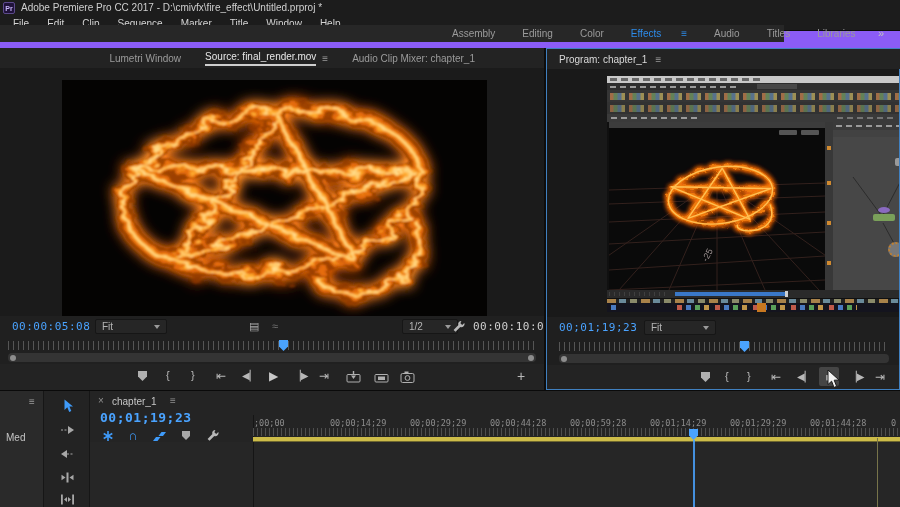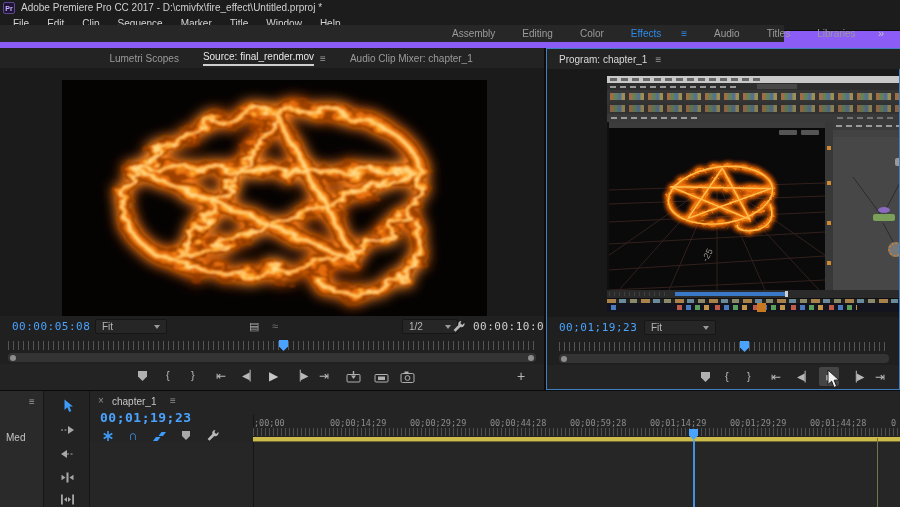--- a/index.html
+++ b/index.html
@@ -61,21 +61,21 @@
       <span class="lbl">Titles</span>
       <span class="lbl">Libraries</span>
     </div>
     <span class="abs" style="left:878px;top:2px;color:#c0c0c0;font-size:11px;">»</span>
   </div>
 
   <div class="abs" style="left:0;top:48px;width:544px;height:342px;background:#202020;">
 
     <div class="abs" style="left:0;top:0;width:544px;height:20px;background:#232323;display:flex;align-items:center;padding-left:8px;">
       <span class="lbl" style="padding:0 12px;margin-top:45px;">Effect Controls</span>
-      <span class="lbl" style="padding:0 12px;">Lumetri Scopes</span>
+      <span class="lbl" style="padding:0 12px;">Lumetri Window</span>
       <span style="display:flex;align-items:center;gap:6px;padding:0 12px;">
         <span class="lbl" style="color:#e6e6e6;border-bottom:2px solid #cfcfcf;padding-bottom:2px;">Source: final_render.mov</span>
         <span style="color:#9b9b9b;font-size:10px;">≡</span>
       </span>
       <span class="lbl" style="padding:0 12px;">Audio Clip Mixer: chapter_1</span>
     </div>
 
     <div class="abs" style="left:0;top:20px;width:544px;height:248px;background:#1b1b1b;">
       <div class="abs" style="left:62px;top:12px;width:425px;height:236px;background:#040302;overflow:hidden;">
 

